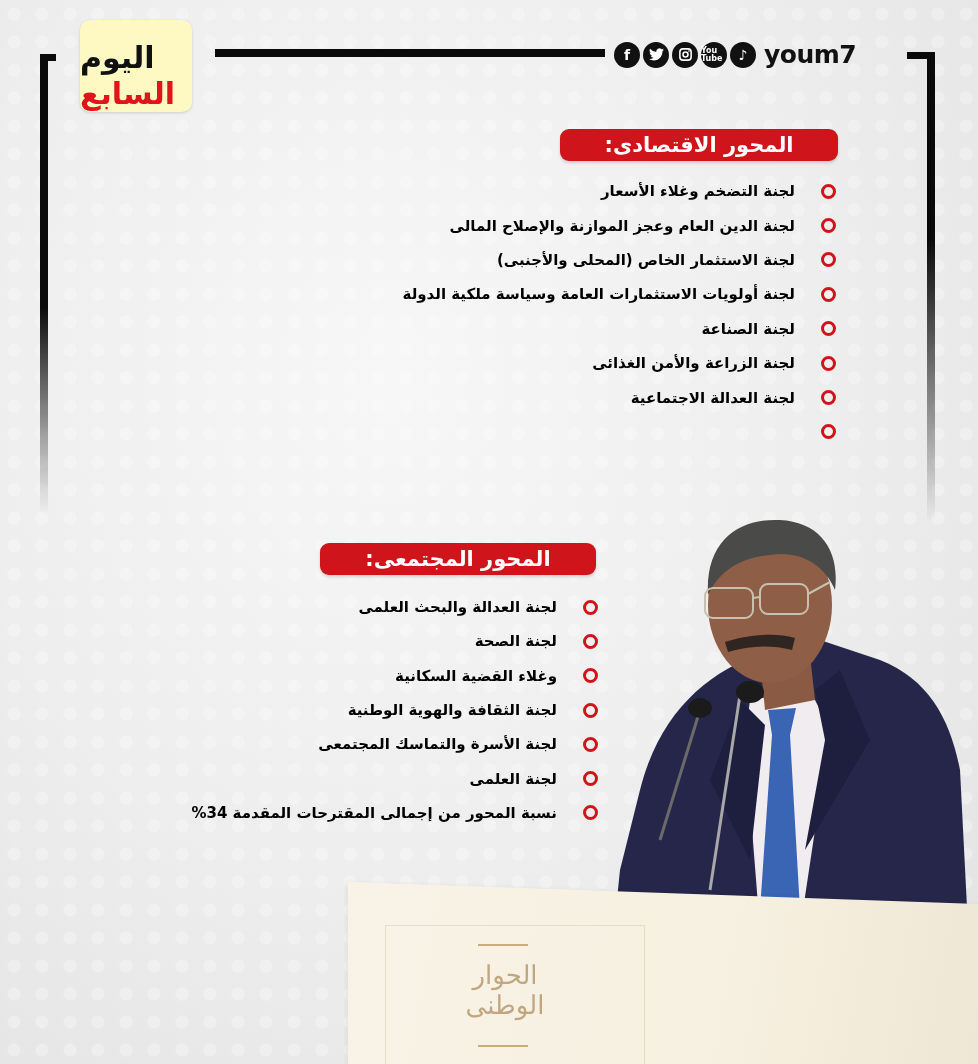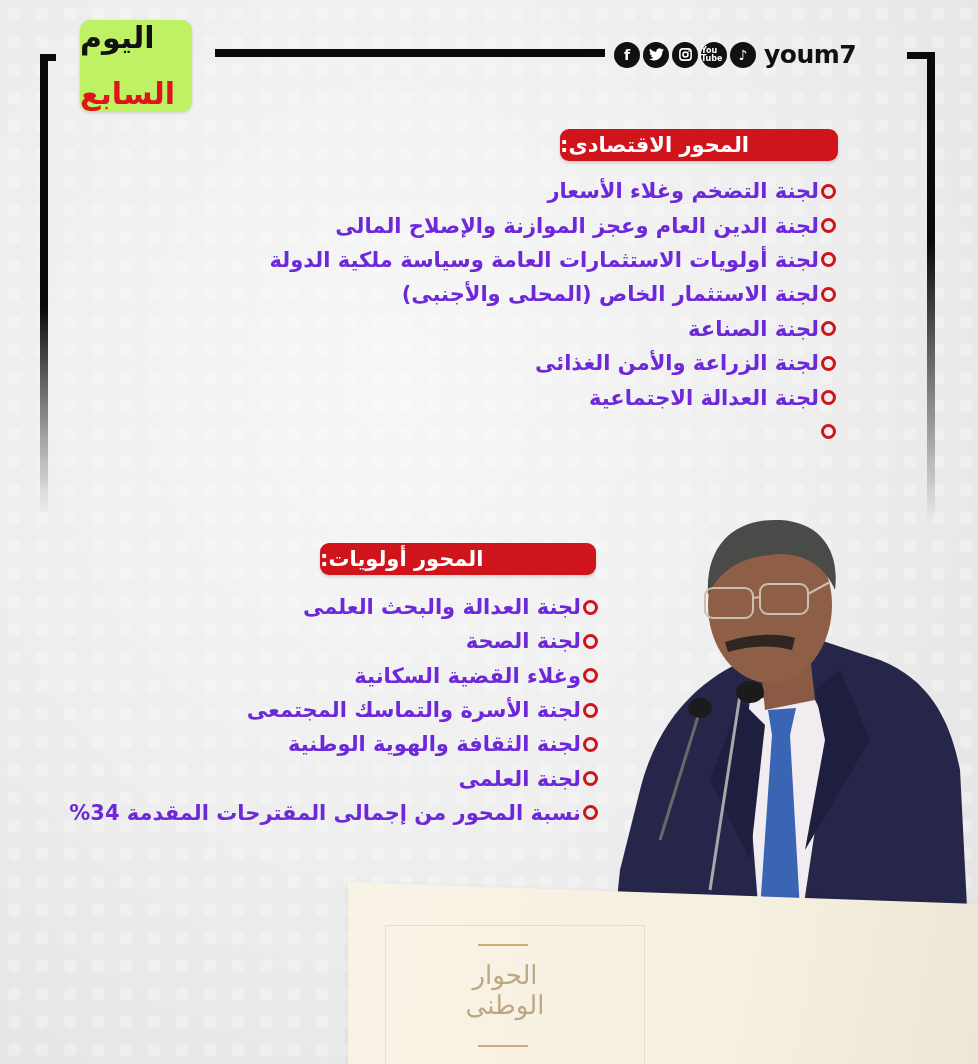--- a/index.html
+++ b/index.html
@@ -21,55 +21,55 @@
     .frame-top-left { position: absolute; top: 54px; left: 40px; width: 16px; height: 7px; background: #0a0a0a; }
     .frame-left { position: absolute; top: 54px; left: 40px; width: 8px; height: 460px;
       background: linear-gradient(to bottom, #0a0a0a 0%, #0a0a0a 55%, rgba(10,10,10,0.3) 85%, rgba(10,10,10,0) 100%); }
     .frame-top-right { position: absolute; top: 52px; left: 907px; width: 28px; height: 7px; background: #0a0a0a; }
     .frame-right { position: absolute; top: 52px; left: 927px; width: 8px; height: 470px;
       background: linear-gradient(to bottom, #0a0a0a 0%, #0a0a0a 40%, rgba(10,10,10,0.35) 80%, rgba(10,10,10,0) 100%); }
 
     
     .logo {
       position: absolute; top: 20px; left: 80px; width: 112px; height: 92px;
-      background: #bef264; border-radius: 10px;
+      background: #fef9c3; border-radius: 10px;
       box-shadow: 0 1px 3px rgba(0,0,0,0.15);
-      display: flex; flex-direction: column; align-items: flex-end; justify-content: space-between;
+      display: flex; flex-direction: column; align-items: flex-end; justify-content: flex-end;
       padding-right: 10px; direction: rtl;
     }
     .logo .l1, .logo .l2 { font-family: "DejaVu Sans", sans-serif; font-weight: bold; font-size: 30px; line-height: 36px; color: #111; }
     .logo .red { color: #e0141b; }
 
     
     .social { position: absolute; top: 40px; left: 614px; display: flex; align-items: center; gap: 3px; }
     .sicon { width: 26px; height: 26px; border-radius: 50%; background: #111; color: #fff;
       display: flex; align-items: center; justify-content: center; font-size: 14px; font-weight: bold;
       font-family: "DejaVu Sans", sans-serif; }
     .sicon.small { font-size: 8px; line-height: 8px; text-align: left; }
     .brand { font-family: "DejaVu Sans", sans-serif; font-weight: bold; font-size: 25px; color: #111; margin-left: 5px; letter-spacing: -0.5px; }
 
     
     .pill {
       position: absolute; height: 32px; border-radius: 9px;
       background: #d0141c; color: #fff;
       font-family: "DejaVu Sans", sans-serif; font-weight: bold; font-size: 21px;
-      display: flex; align-items: center; justify-content: flex-end;
+      display: flex; align-items: center; justify-content: center;
       direction: rtl; box-shadow: 0 2px 3px rgba(0,0,0,0.15);
     }
     .pill1 { top: 129px; left: 560px; width: 278px; }
     .pill2 { top: 543px; left: 320px; width: 276px; }
 
     
     .list { position: absolute; direction: rtl; list-style: none; }
     .list1 { top: 174px; right: 142px; }
     .list2 { top: 590px; right: 380px; }
     .list li {
-      display: flex; align-items: center; gap: 2px;
+      display: flex; align-items: center; gap: 26px;
       height: 34.4px;
-      font-family: "DejaVu Sans", sans-serif; font-weight: bold; font-size: 21px; color: #6d28d9;
+      font-family: "DejaVu Sans", sans-serif; font-weight: bold; font-size: 15px; color: #000000;
       white-space: nowrap;
     }
     .list2 li { height: 34.3px; }
     .bullet { width: 15px; height: 15px; border: 3px solid #d0141c; border-radius: 50%; flex: 0 0 15px; }
 
     
     .photo { position: absolute; left: 600px; top: 510px; width: 378px; height: 554px; }
     .photo svg { width: 100%; height: 100%; }
 
     .podium {
@@ -132,25 +132,25 @@
   <li>
       <span class="bullet"></span>
       <span>لجنة التضخم وغلاء الأسعار</span>
     </li>
   <li>
       <span class="bullet"></span>
       <span>لجنة الدين العام وعجز الموازنة والإصلاح المالى</span>
     </li>
   <li>
       <span class="bullet"></span>
+      <span>لجنة الاستثمار الخاص (المحلى والأجنبى)</span>
+    </li>
+  <li>
+      <span class="bullet"></span>
       <span>لجنة أولويات الاستثمارات العامة وسياسة ملكية الدولة</span>
-    </li>
-  <li>
-      <span class="bullet"></span>
-      <span>لجنة الاستثمار الخاص (المحلى والأجنبى)</span>
     </li>
   <li>
       <span class="bullet"></span>
       <span>لجنة الصناعة</span>
     </li>
   <li>
       <span class="bullet"></span>
       <span>لجنة الزراعة والأمن الغذائى</span>
     </li>
   <li>
@@ -194,44 +194,44 @@
   </svg>
 </div>
 
 <div class="podium"></div>
 <div class="podium-panel"></div>
 <div class="podium-ornament"></div>
 <div class="podium-text">الحوار الوطنى</div>
 <div class="podium-ornament2"></div>
 
 <div class="pill pill2">
-  <span>المحور أولويات:</span>
+  <span>المحور المجتمعى:</span>
 </div>
 <ul class="list list2">
   <li>
       <span class="bullet"></span>
       <span>لجنة العدالة والبحث العلمى</span>
     </li>
   <li>
       <span class="bullet"></span>
       <span>لجنة الصحة</span>
     </li>
   <li>
       <span class="bullet"></span>
       <span>وغلاء القضية السكانية</span>
     </li>
   <li>
       <span class="bullet"></span>
+      <span>لجنة الثقافة والهوية الوطنية</span>
+    </li>
+  <li>
+      <span class="bullet"></span>
       <span>لجنة الأسرة والتماسك المجتمعى</span>
     </li>
   <li>
       <span class="bullet"></span>
-      <span>لجنة الثقافة والهوية الوطنية</span>
-    </li>
-  <li>
-      <span class="bullet"></span>
       <span>لجنة العلمى</span>
     </li>
   <li>
       <span class="bullet"></span>
       <span>نسبة المحور من إجمالى المقترحات المقدمة 34%</span>
     </li>
 </ul>
 
 </body></html>

